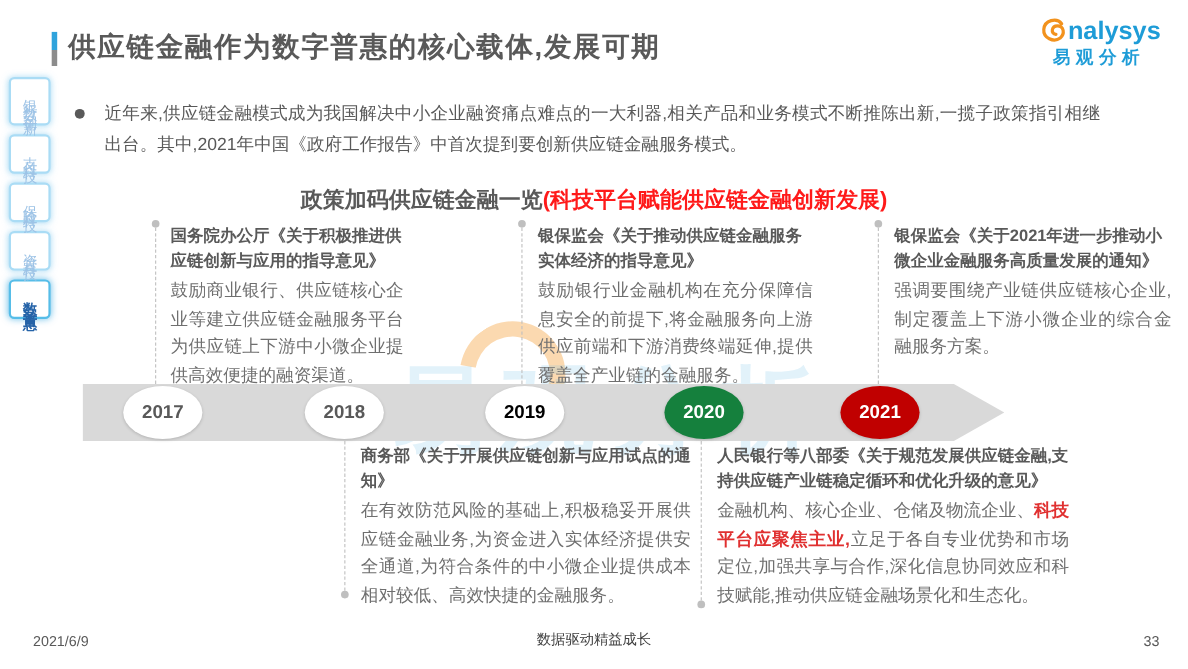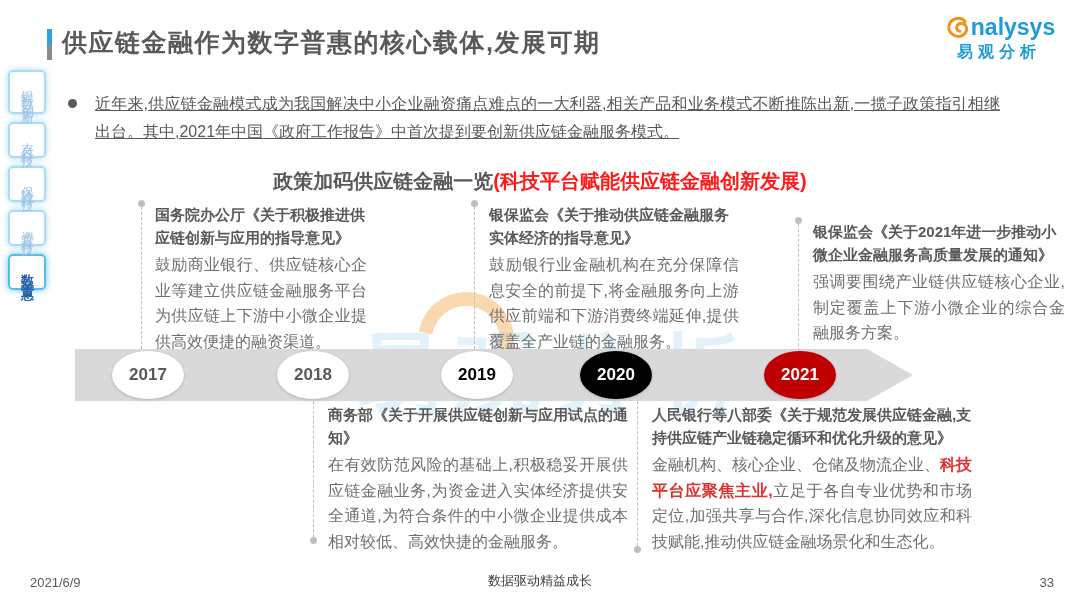--- a/index.html
+++ b/index.html
@@ -42,21 +42,21 @@
   .logo-row { display:flex; align-items:center; justify-content:center; }
   .logo-swirl { width:30px; height:26px; margin-right:-2px; }
   .logo-en { font-size:23px; font-weight:bold; color:#1e9cd7; letter-spacing:0; }
   .logo-cn { font-size:16px; font-weight:bold; color:#1e9cd7; letter-spacing:5px; margin-top:1px; }
 
   
   .intro { position:absolute; left:68px; top:90px; width:952px; display:flex; z-index:2; }
   .bullet-dot { width:9px; height:9px; border-radius:50%; background:#595959;
     margin:9px 18px 0 0; flex:none; }
   .intro-text { width:905px; font-size:16px; color:#595959; line-height:1.72;
-    text-align:justify;text-decoration:underline; }
+    text-align:justify; }
 
   
   .headline { position:absolute; left:100px; top:168px; width:880px;
     text-align:center; font-size:20px; font-weight:bold; color:#595959; z-index:2; }
   .headline .hl-red { color:#ff1a1a; }
 
   
   .event { position:absolute; z-index:2; }
   .connector { position:absolute; width:0; border-left:1px dashed #bfbfbf; }
   .connector .dot { position:absolute; left:-4px; width:7px; height:7px;
@@ -130,39 +130,39 @@
   </div>
 
   <div class="event" style="left:489px; top:204px; width:250px;">
     <div class="connector from-top" style="left:-15px; top:3px; height:142px;">
         <span class="dot"></span>
       </div>
     <div class="event-title">银保监会《关于推动供应链金融服务实体经济的指导意见》</div>
     <div class="event-body">鼓励银行业金融机构在充分保障信息安全的前提下,将金融服务向上游供应前端和下游消费终端延伸,提供覆盖全产业链的金融服务。</div>
   </div>
 
-  <div class="event" style="left:813px; top:221px; width:252px;">
+  <div class="event" style="left:813px; top:204px; width:252px;">
     <div class="connector from-top" style="left:-15px; top:3px; height:142px;">
         <span class="dot"></span>
       </div>
     <div class="event-title">银保监会《关于2021年进一步推动小微企业金融服务高质量发展的通知》</div>
     <div class="event-body">强调要围绕产业链供应链核心企业,制定覆盖上下游小微企业的综合金融服务方案。</div>
   </div>
 
   <div class="timeline-band"></div>
   <div class="year-ellipse" style="left:112px;background:#ffffff;color:#595959">
       <span>2017</span>
     </div>
   <div class="year-ellipse" style="left:277px;background:#ffffff;color:#595959">
       <span>2018</span>
     </div>
   <div class="year-ellipse" style="left:441px;background:#ffffff;color:#000000">
       <span>2019</span>
     </div>
-  <div class="year-ellipse" style="left:580px;background:#000000;color:#ffffff">
+  <div class="year-ellipse" style="left:604px;background:#15803d;color:#ffffff">
       <span>2020</span>
     </div>
   <div class="year-ellipse" style="left:764px;background:#c00000;color:#ffffff">
       <span>2021</span>
     </div>
 
   <div class="event" style="left:652px; top:404px; width:320px;">
     <div class="connector from-bottom" style="left:-15px; top:-3px; height:145px;">
         <span class="dot"></span>
       </div>

